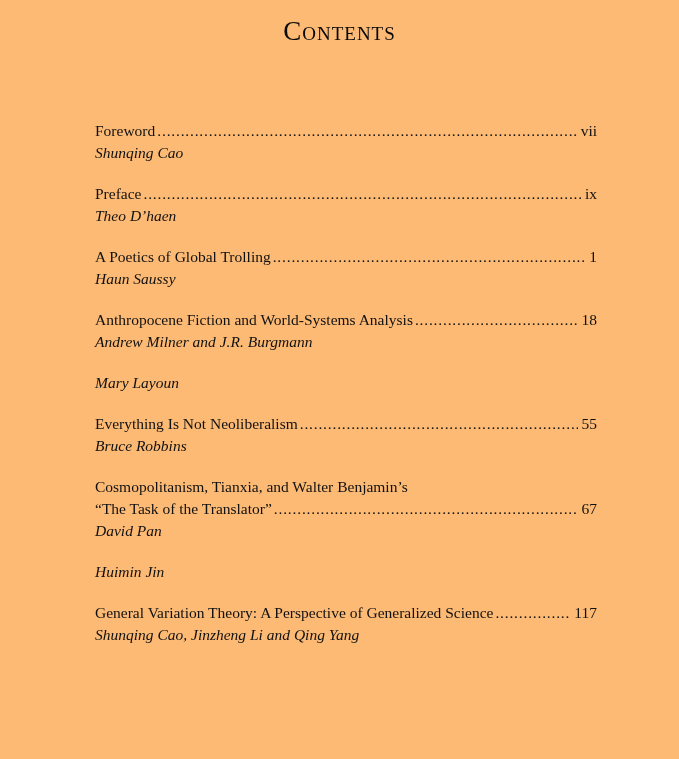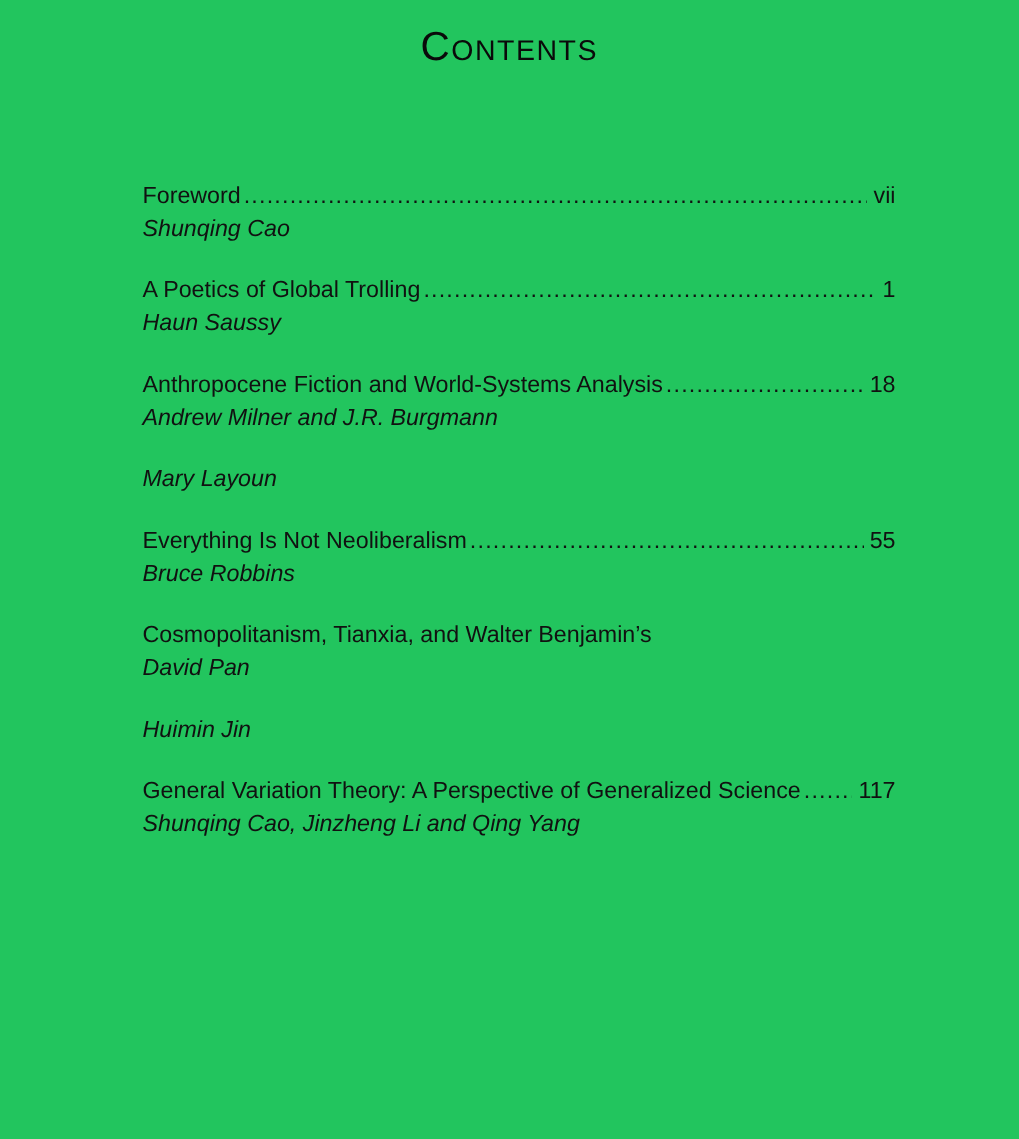--- a/index.html
+++ b/index.html
@@ -4,23 +4,23 @@
 <style>
   html, body {
     margin: 0;
     padding: 0;
     background: #ffffff;
   }
   .page {
     position: relative;
     width: 679px;
     height: 759px;
-    background: #22c55e;
+    background: #fdba74;
     color: #111111;
-    font-family: Liberation Sans, sans-serif;
+    font-family: Liberation Serif, serif;
     overflow: hidden;
     box-sizing: border-box;
   }
   .title {
     margin: 16px 0 0 0;
     text-align: center;
     font-size: 27px;
     line-height: 30px;
     font-weight: normal;
     font-variant: small-caps;
@@ -77,20 +77,28 @@
       <div class="entry">
         <div class="line leaderline">
           <span class="t">Foreword</span>
           <span class="dots"></span>
           <span class="pg">vii</span>
         </div>
         <div class="author">Shunqing Cao</div>
       </div>
       <div class="entry">
         <div class="line leaderline">
+          <span class="t">Preface</span>
+          <span class="dots"></span>
+          <span class="pg">ix</span>
+        </div>
+        <div class="author">Theo D’haen</div>
+      </div>
+      <div class="entry">
+        <div class="line leaderline">
           <span class="t">A Poetics of Global Trolling</span>
           <span class="dots"></span>
           <span class="pg">1</span>
         </div>
         <div class="author">Haun Saussy</div>
       </div>
       <div class="entry">
         <div class="line leaderline">
           <span class="t">Anthropocene Fiction and World-Systems Analysis</span>
           <span class="dots"></span>
@@ -104,20 +112,25 @@
       <div class="entry">
         <div class="line leaderline">
           <span class="t">Everything Is Not Neoliberalism</span>
           <span class="dots"></span>
           <span class="pg">55</span>
         </div>
         <div class="author">Bruce Robbins</div>
       </div>
       <div class="entry">
         <div class="line">Cosmopolitanism, Tianxia, and Walter Benjamin’s</div>
+        <div class="line leaderline">
+          <span class="t">“The Task of the Translator”</span>
+          <span class="dots"></span>
+          <span class="pg">67</span>
+        </div>
         <div class="author">David Pan</div>
       </div>
       <div class="entry">
         <div class="author">Huimin Jin</div>
       </div>
       <div class="entry">
         <div class="line leaderline">
           <span class="t">General Variation Theory: A Perspective of Generalized Science</span>
           <span class="dots"></span>
           <span class="pg">117</span>

